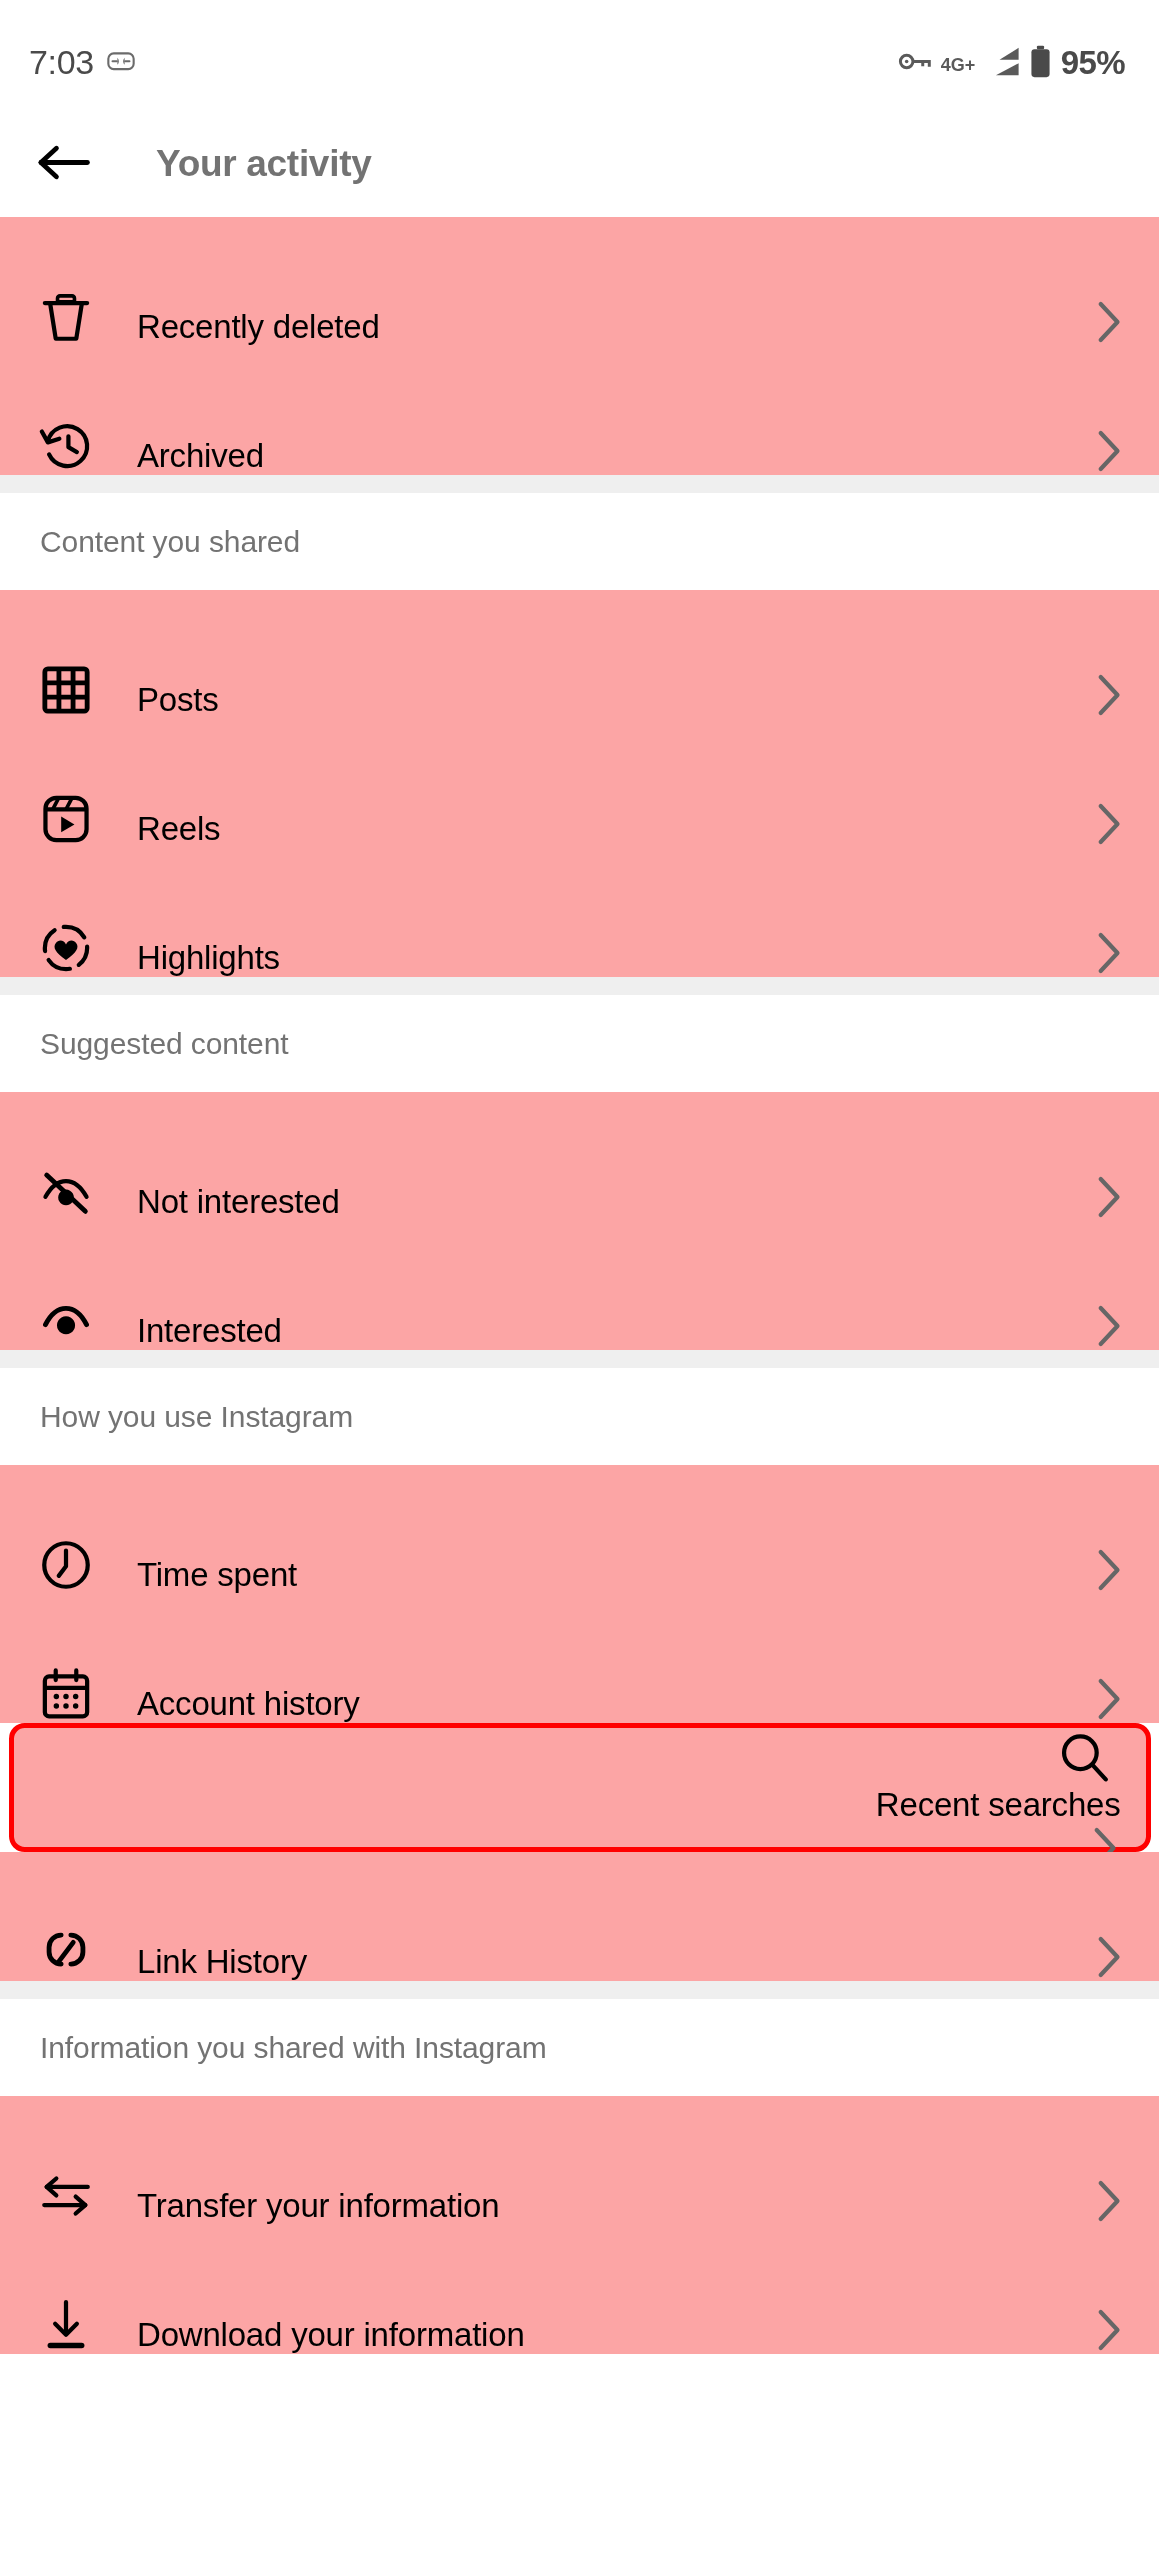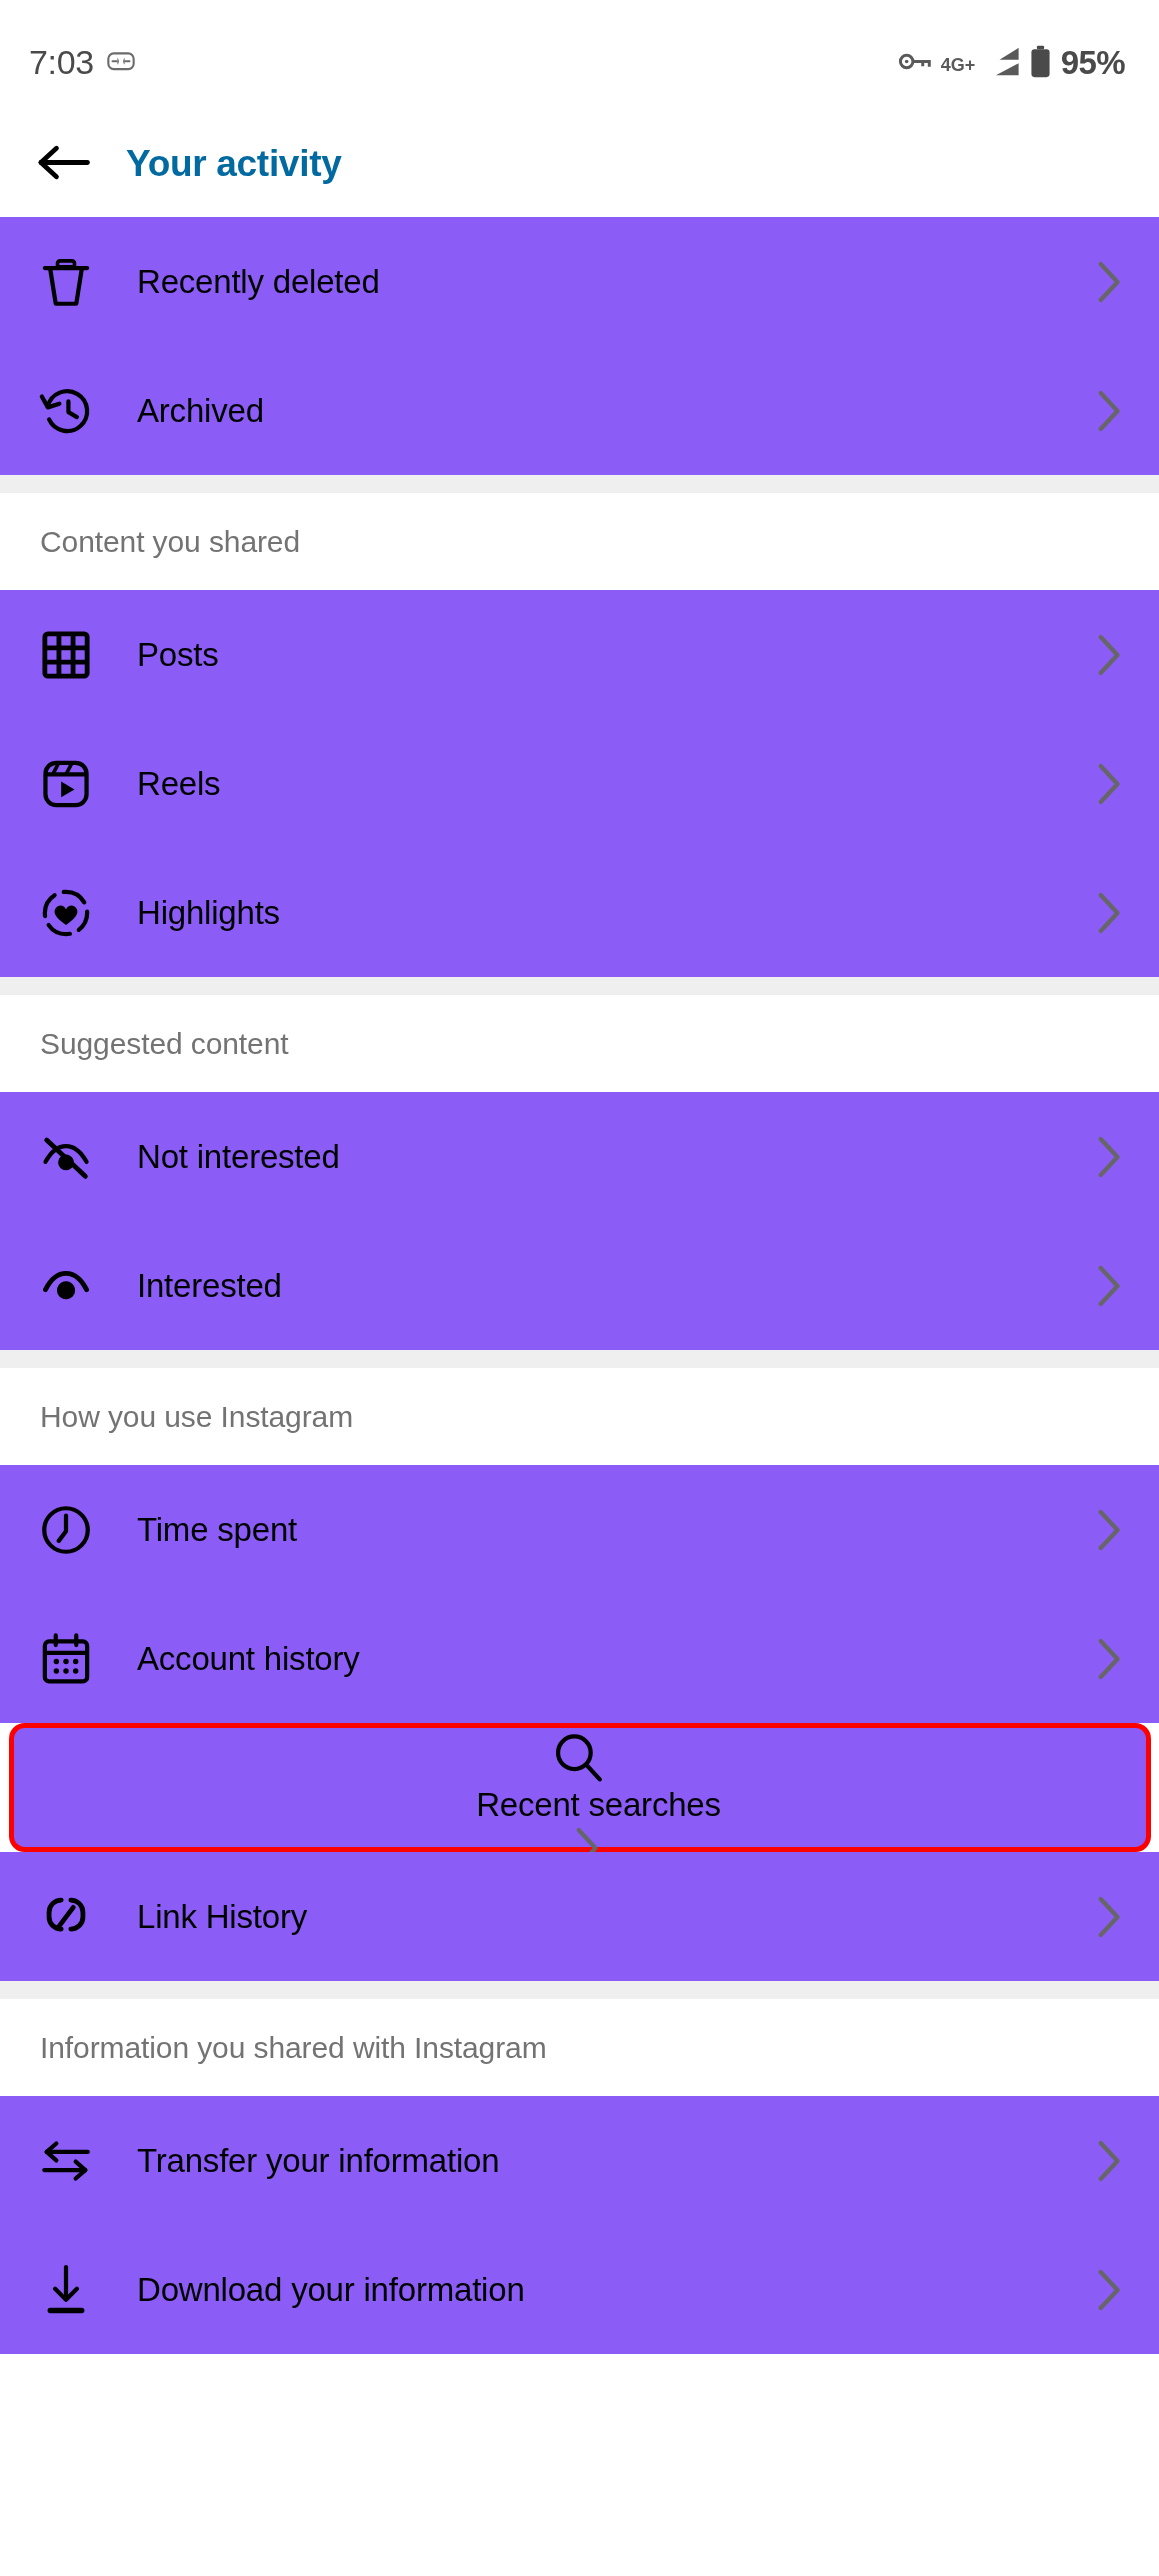--- a/index.html
+++ b/index.html
@@ -53,35 +53,35 @@
   }
   .back-btn {
     width: 78px; height: 78px;
     margin-left: 24px;
     display: flex; align-items: center; justify-content: center;
     cursor: pointer;
   }
   .page-title {
     font-size: 37px;
     font-weight: bold;
-    color: #0369a1;
-    margin-left: 24px;
+    color: #737373;
+    margin-left: 54px;
     letter-spacing: -0.3px;
   }
 
   
   .list { position: absolute; top: 217px; left: 0; width: 1159px; }
 
   .row {
     position: relative;
     height: 129px;
     display: flex;
-    align-items: center;
+    align-items: flex-end;
     padding: 0 34px 0 37px;
-    background: #8b5cf6;
+    background: #fca5a5;
     cursor: pointer;
   }
   .row .icon {
     width: 66px;
     min-width: 66px;
     display: flex;
     align-items: center;
     justify-content: flex-start;
   }
   .row .label {

